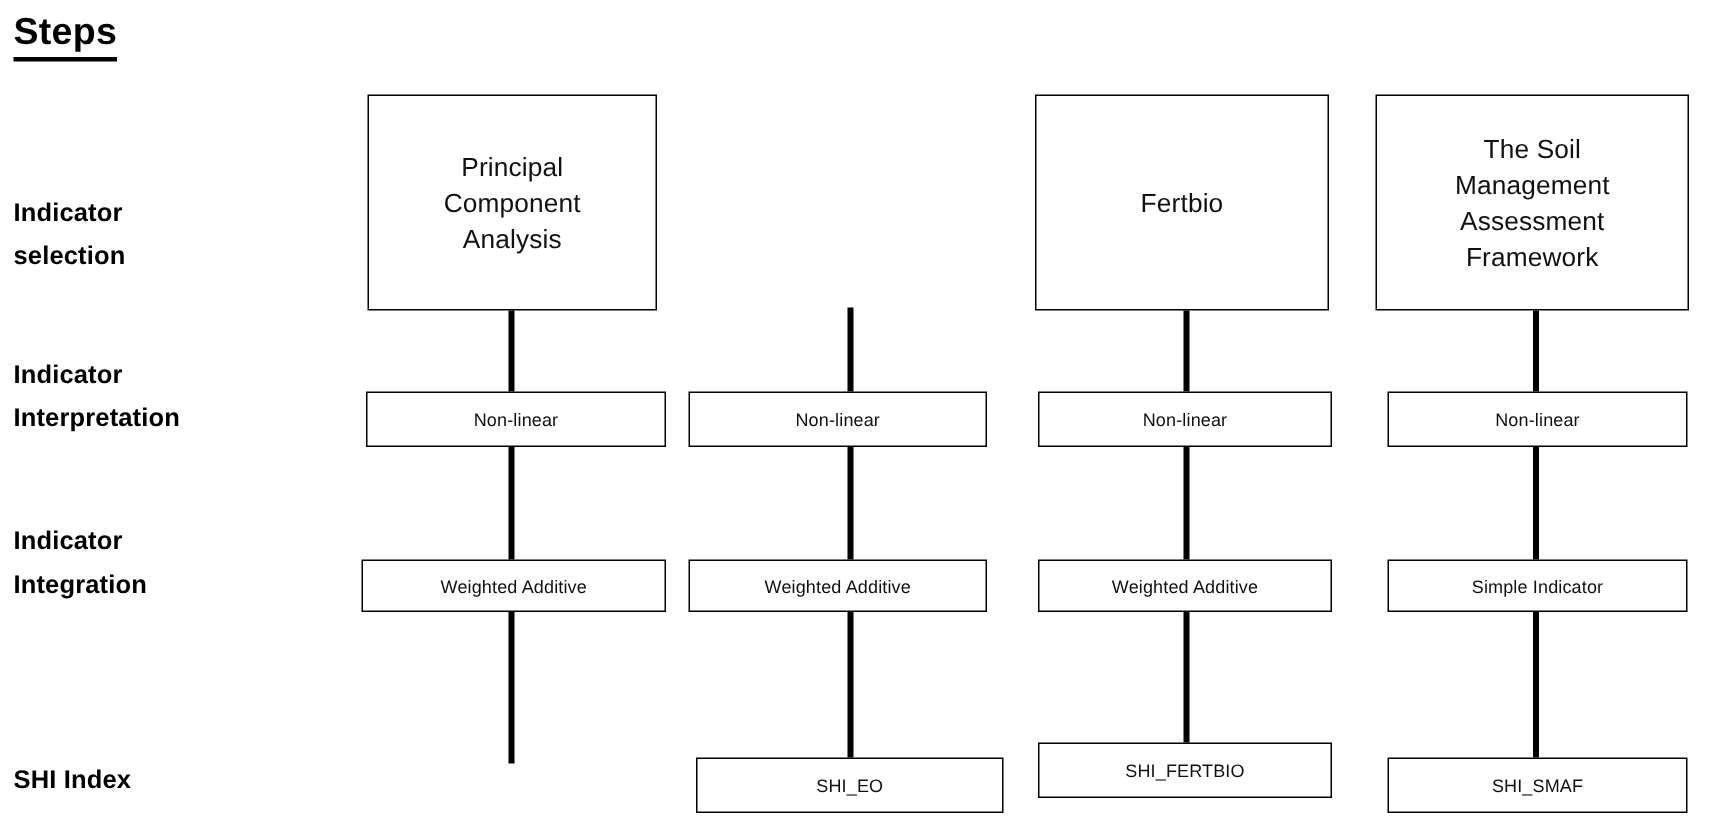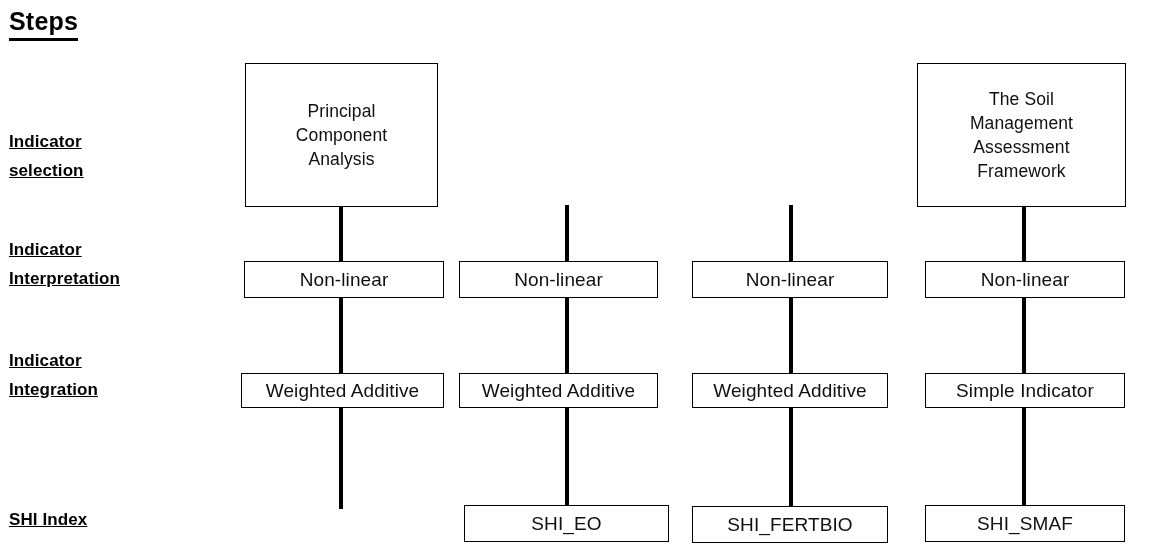--- a/index.html
+++ b/index.html
@@ -37,40 +37,39 @@
   }
   
   .row-label {
     position: absolute;
     font-size: 17px;
     font-weight: bold;
     line-height: 29px;
     left: 9px;
     white-space: pre-line;
     letter-spacing: 0.1px;
-    text-decoration: underline;
   }
   
   .connector {
     position: absolute;
     width: 4px;
     background: #000000;
     z-index: 1;
   }
   
   .node {
     position: absolute;
     box-sizing: border-box;
     border: 1.6px solid #000000;
     background: #ffffff;
     display: flex;
     align-items: center;
     justify-content: center;
     text-align: center;
-    font-size: 19px;
+    font-size: 12px;
     line-height: 24px;
     color: #101010;
     z-index: 2;
     white-space: pre-line;
     letter-spacing: 0.1px;
   }
   .node.tall { font-size: 17.5px; }
 </style>
 </head>
 <body>
@@ -99,32 +98,33 @@
   <div class="connector" style="left:789px; top:297px;  height:86px;"></div>
   <div class="connector" style="left:789px; top:405px;  height:104px;"></div>
 
   <div class="connector" style="left:1022px; top:205px; height:78px;"></div>
   <div class="connector" style="left:1022px; top:297px; height:86px;"></div>
   <div class="connector" style="left:1022px; top:405px; height:104px;"></div>
 
   <div class="node tall" style="left:245px; top:63px;  width:193px; height:144px;">Principal
 Component
 Analysis</div>
+  <div class="node tall" style="left:690px; top:63px;  width:196px; height:144px;">Fertbio</div>
   <div class="node tall" style="left:917px; top:63px;  width:209px; height:144px;">The Soil
 Management
 Assessment
 Framework</div>
 
   <div class="node" style="left:244px; top:261px; width:200px; height:37px;">Non-linear</div>
   <div class="node" style="left:459px; top:261px; width:199px; height:37px;">Non-linear</div>
   <div class="node" style="left:692px; top:261px; width:196px; height:37px;">Non-linear</div>
   <div class="node" style="left:925px; top:261px; width:200px; height:37px;">Non-linear</div>
 
   <div class="node" style="left:241px; top:373px; width:203px; height:35px;">Weighted Additive</div>
   <div class="node" style="left:459px; top:373px; width:199px; height:35px;">Weighted Additive</div>
   <div class="node" style="left:692px; top:373px; width:196px; height:35px;">Weighted Additive</div>
   <div class="node" style="left:925px; top:373px; width:200px; height:35px;">Simple Indicator</div>
 
   <div class="node" style="left:464px; top:505px; width:205px; height:37px;">SHI_EO</div>
-  <div class="node" style="left:692px; top:506px; width:196px; height:37px;">SHI_FERTBIO</div>
+  <div class="node" style="left:692px; top:495px; width:196px; height:37px;">SHI_FERTBIO</div>
   <div class="node" style="left:925px; top:505px; width:200px; height:37px;">SHI_SMAF</div>
 
 </div>
 
 </body></html>

